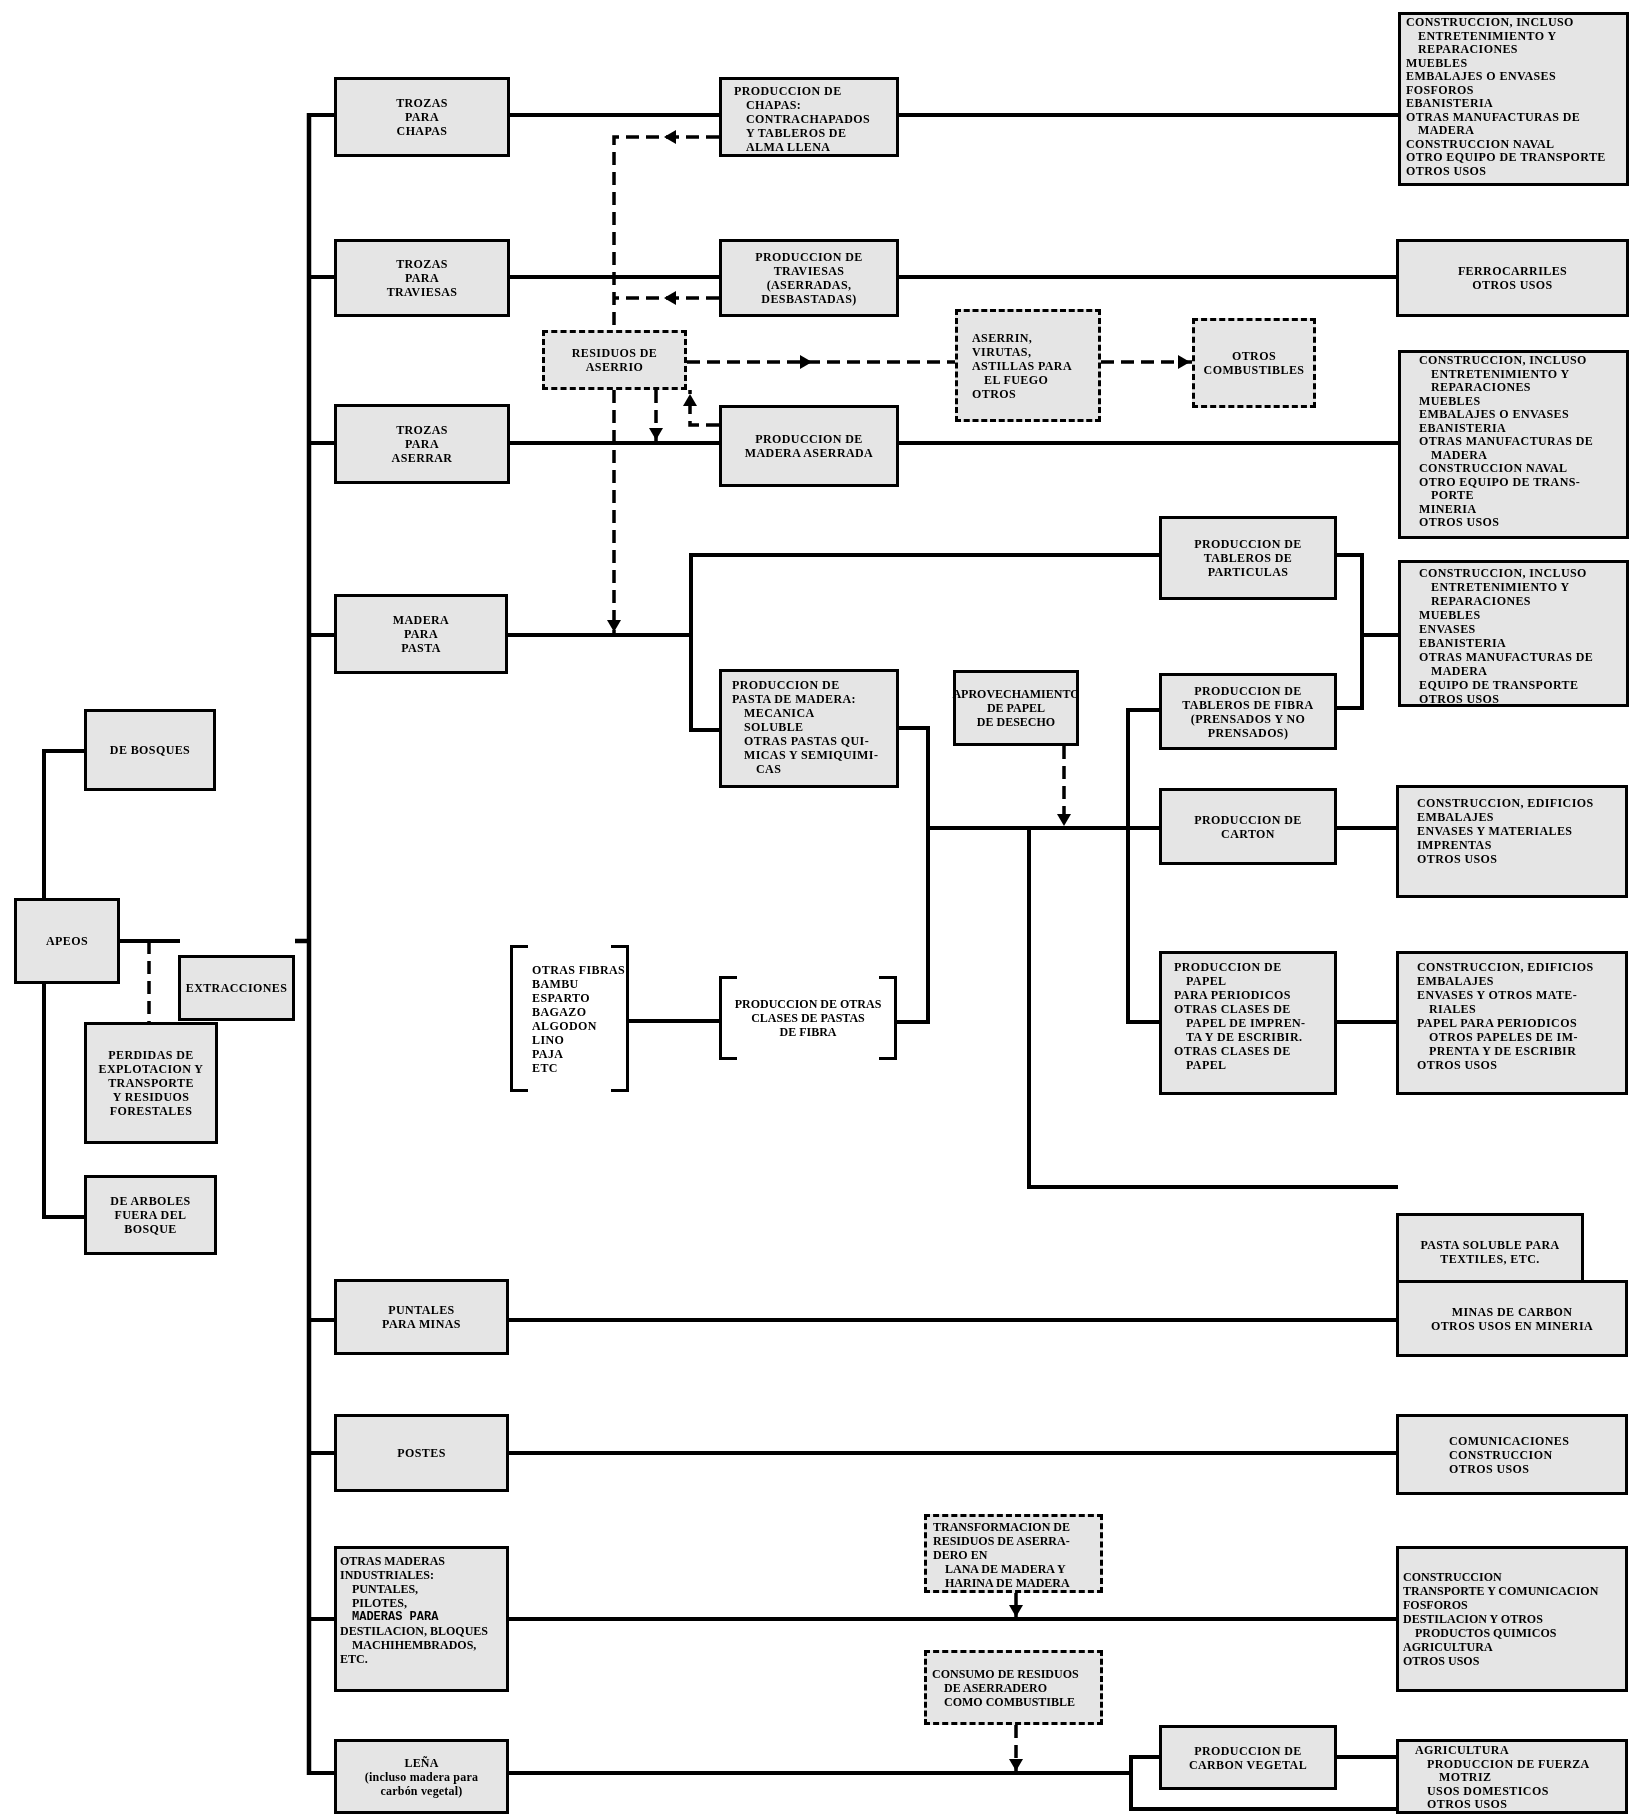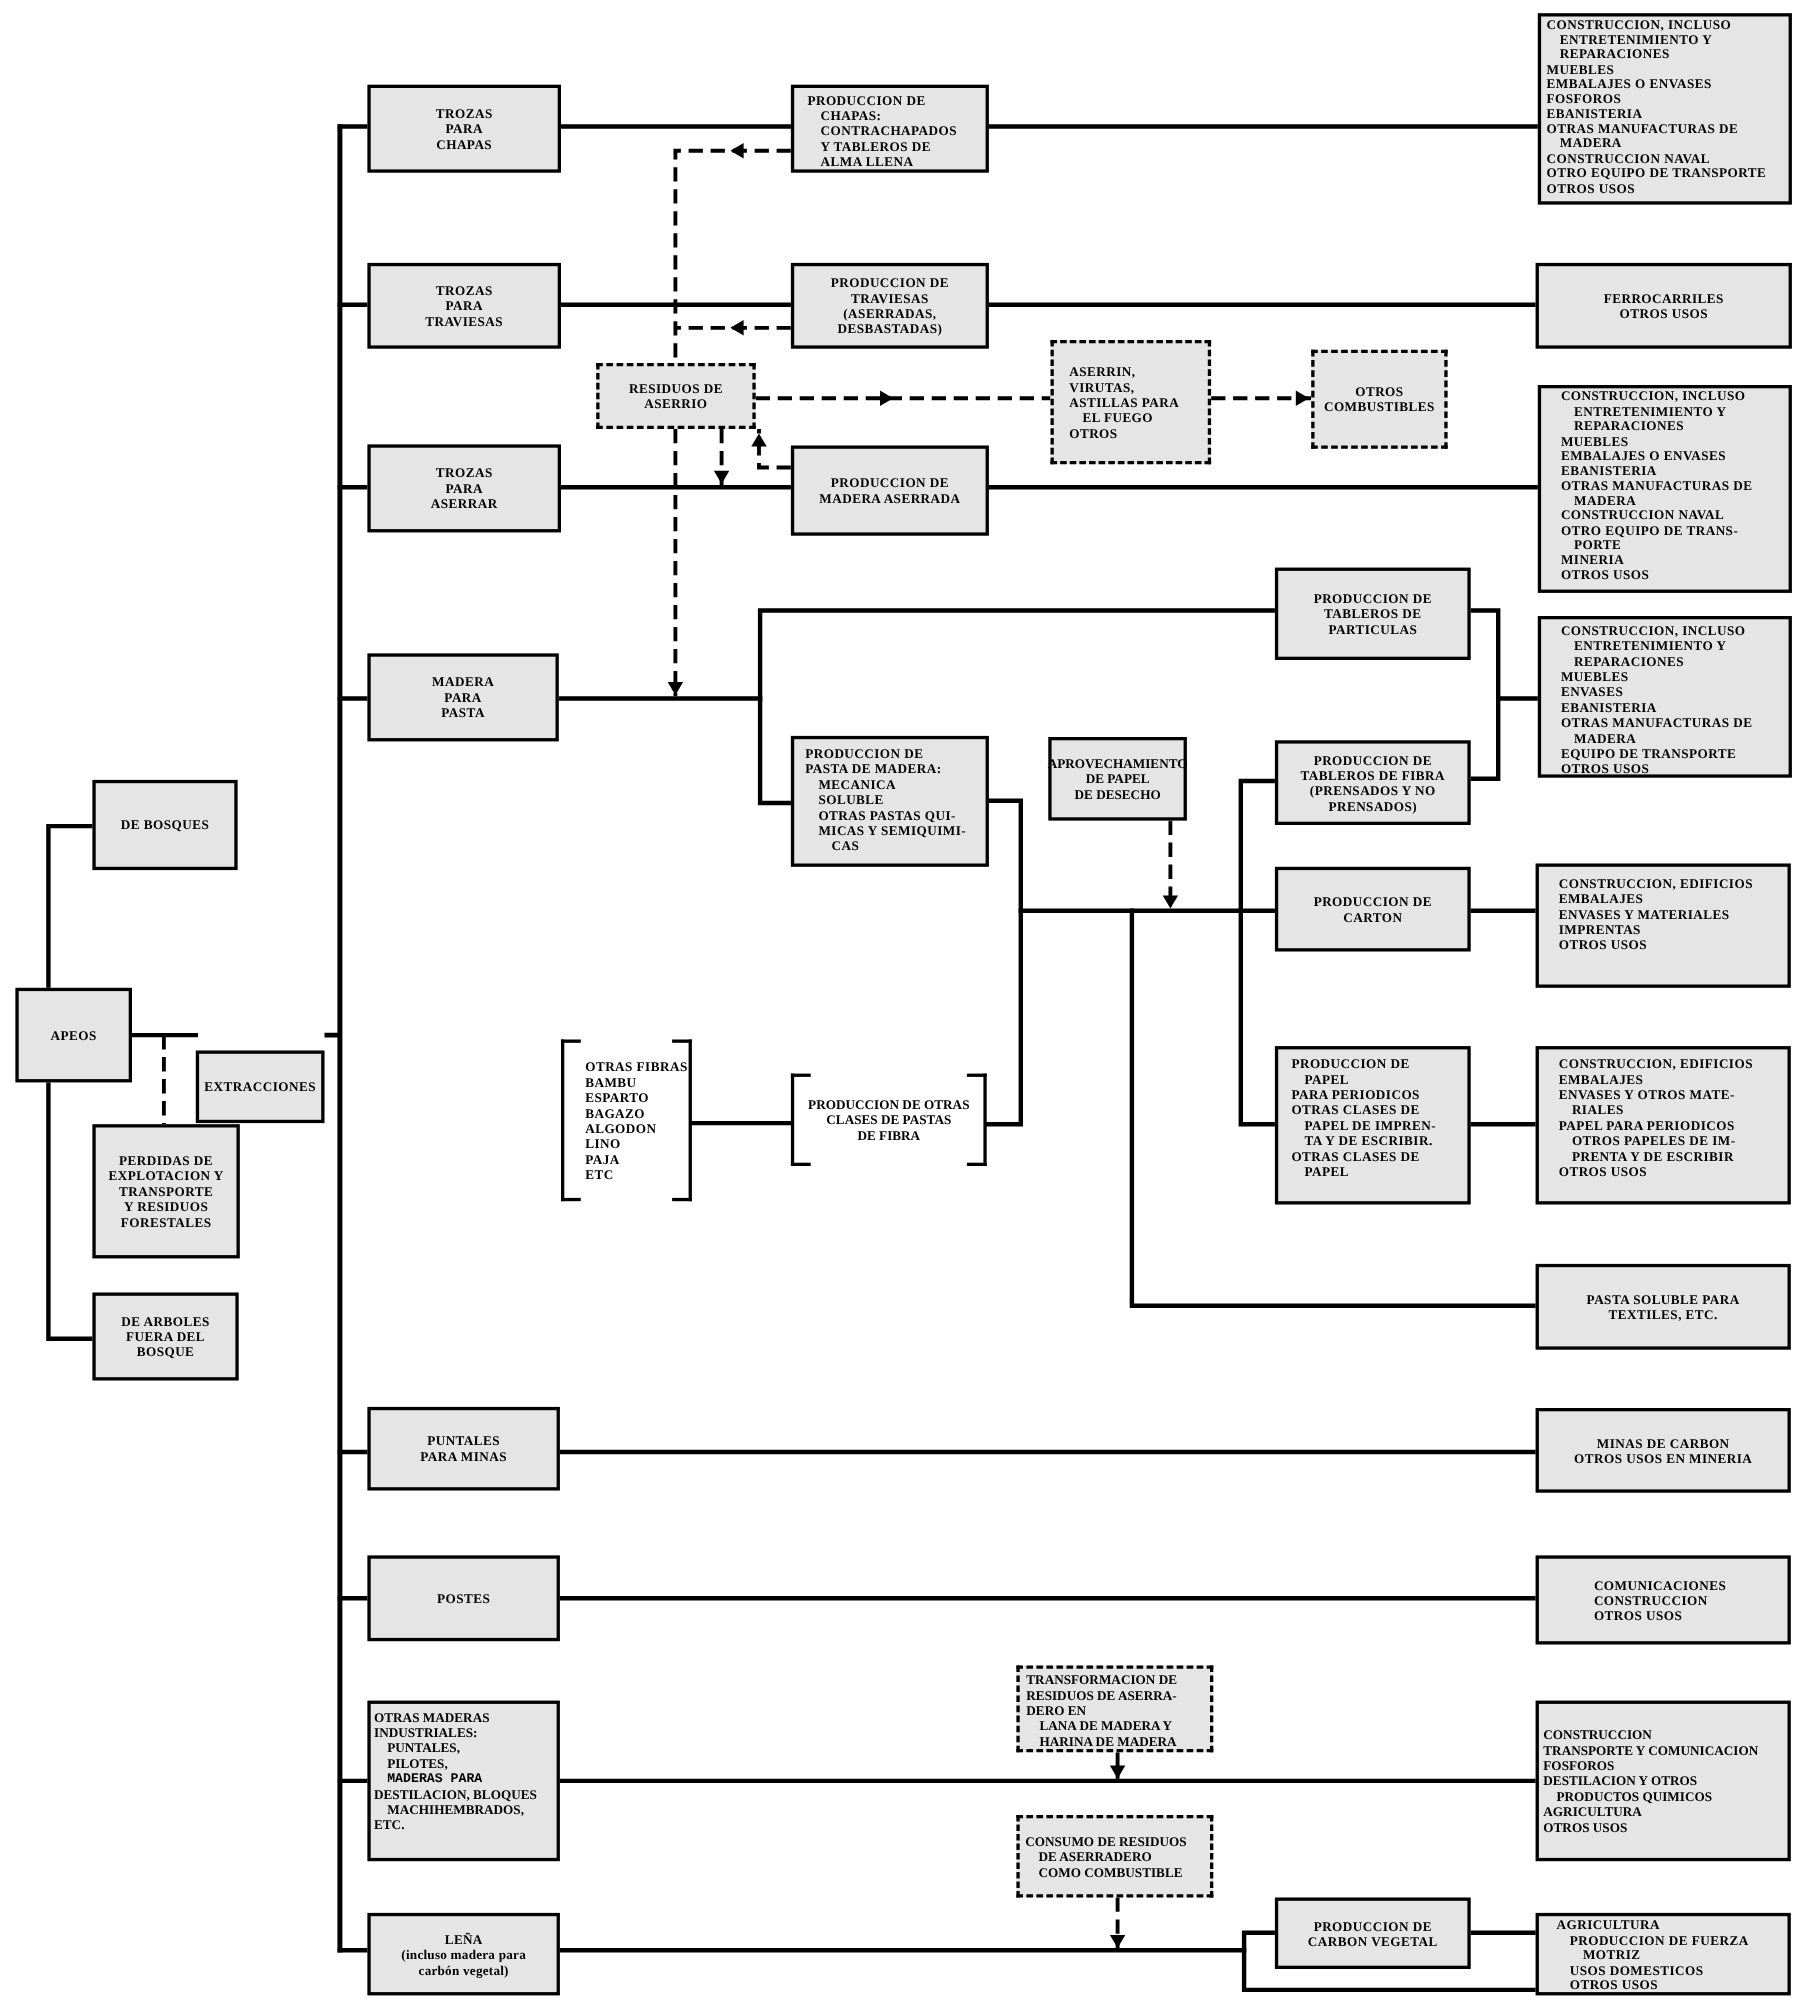--- a/index.html
+++ b/index.html
@@ -326,21 +326,21 @@
     <div class="node box l" style="left: 1396px; top: 951px; width: 232px; height: 144px; padding-left: 18px; padding-top: 6px;">
       <span class="line">CONSTRUCCION, EDIFICIOS</span>
       <span class="line">EMBALAJES</span>
       <span class="line">ENVASES Y OTROS MATE-</span>
       <span class="line" style="padding-left: 12px;">RIALES</span>
       <span class="line">PAPEL PARA PERIODICOS</span>
       <span class="line" style="padding-left: 12px;">OTROS PAPELES DE IM-</span>
       <span class="line" style="padding-left: 12px;">PRENTA Y DE ESCRIBIR</span>
       <span class="line">OTROS USOS</span>
     </div>
-    <div class="node box c" style="left: 1396px; top: 1149px; width: 232px; height: 78px;">
+    <div class="node box c" style="left: 1396px; top: 1213px; width: 188px; height: 78px;">
       <span class="line">PASTA SOLUBLE PARA</span>
       <span class="line">TEXTILES, ETC.</span>
     </div>
     <div class="node box c" style="left: 1396px; top: 1280px; width: 232px; height: 77px;">
       <span class="line">MINAS DE CARBON</span>
       <span class="line">OTROS USOS EN MINERIA</span>
     </div>
     <div class="node box lc" style="left: 1396px; top: 1414px; width: 232px; height: 81px; padding-left: 50px;">
       <span class="line">COMUNICACIONES</span>
       <span class="line">CONSTRUCCION</span>

